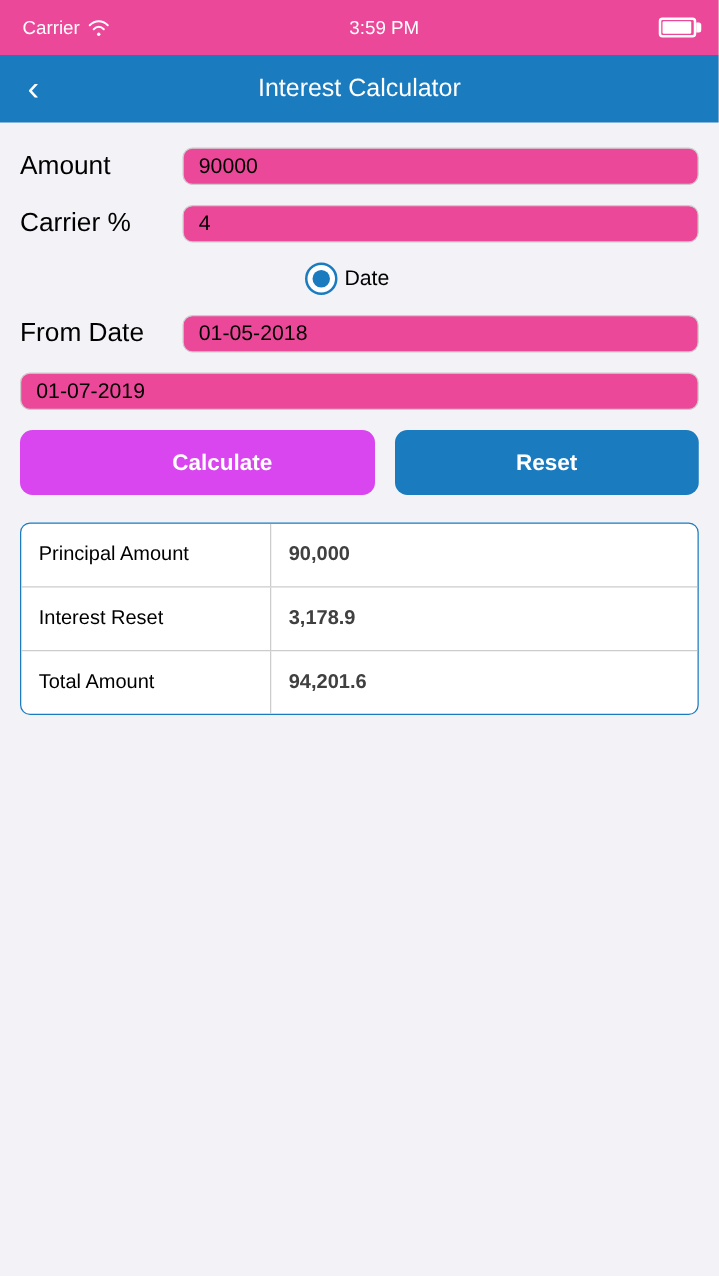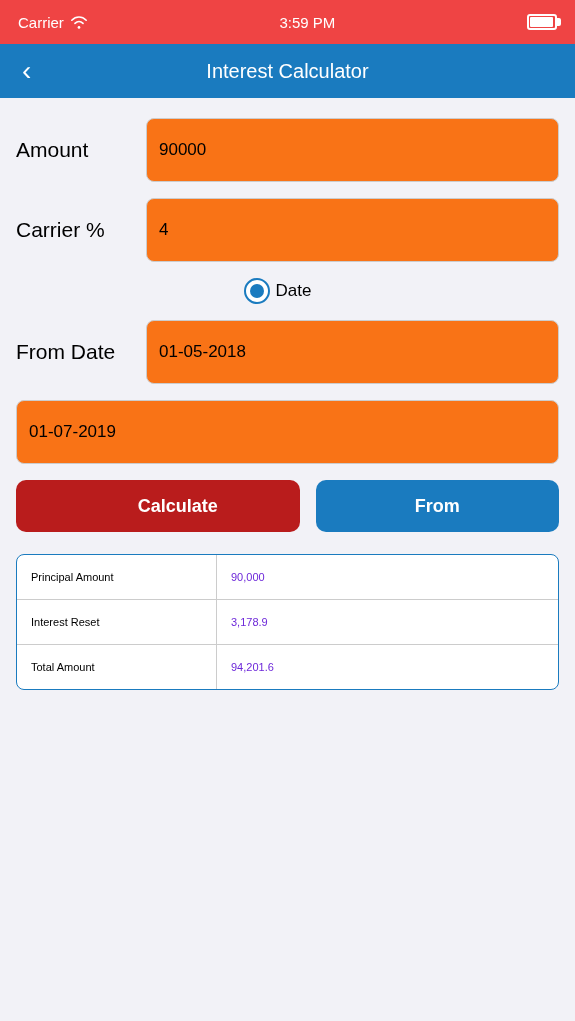--- a/index.html
+++ b/index.html
@@ -7,21 +7,21 @@
     body {
       width: 575px;
       min-height: 1021px;
       font-family: -apple-system, 'Helvetica Neue', Arial, sans-serif;
       background: #f2f2f7;
       color: #000;
     }
 
     
     .status-bar {
-      background: #ef4444;
+      background: #ec4899;
       height: 44px;
       display: flex;
       align-items: center;
       justify-content: space-between;
       padding: 0 18px;
       color: white;
       font-size: 15px;
       font-weight: 500;
     }
     .status-bar .carrier-wifi {
@@ -102,24 +102,24 @@
     }
     .form-label {
       width: 130px;
       font-size: 21px;
       font-weight: 400;
       color: #000;
       flex-shrink: 0;
     }
     .form-input {
       flex: 1;
-      height: 64px;
+      height: 30px;
       border: 1px solid #ccc;
       border-radius: 8px;
-      background: #f97316;
+      background: #ec4899;
       font-size: 17px;
       padding: 0 12px;
       color: #000;
       outline: none;
     }
 
     
     .radio-row {
       display: flex;
       align-items: center;
@@ -167,21 +167,21 @@
       flex: 1;
       height: 52px;
       border-radius: 10px;
       border: none;
       font-size: 18px;
       font-weight: 600;
       color: white;
       cursor: pointer;
     }
     .btn-calculate {
-      background: #b91c1c;
+      background: #d946ef;
       padding-left: 40px;
     }
     .btn-reset {
       background: #1a7bbf;
     }
 
     
     .results-table {
       border: 1.5px solid #1a7bbf;
       border-radius: 8px;
@@ -190,32 +190,32 @@
     }
     .result-row {
       display: flex;
       border-bottom: 1px solid #ccc;
     }
     .result-row:last-child {
       border-bottom: none;
     }
     .result-cell {
       padding: 16px 14px;
-      font-size: 11px;
+      font-size: 16px;
     }
     .result-cell.label {
       width: 200px;
       border-right: 1px solid #ccc;
       color: #000;
       font-weight: 400;
     }
     .result-cell.value {
       flex: 1;
-      color: #6d28d9;
-      font-weight: 400;
+      color: #404040;
+      font-weight: 700;
     }
   </style>
 </head>
 <body>
 
 <div class="status-bar">
   <div class="carrier-wifi">
     <span>Carrier</span>
     <svg class="wifi-icon" viewBox="0 0 20 14" fill="none" xmlns="http://www.w3.org/2000/svg">
       <path d="M10 11.5a1.5 1.5 0 1 1 0 3 1.5 1.5 0 0 1 0-3z" fill="white"></path>
@@ -257,21 +257,21 @@
     <span class="form-label">From Date</span>
     <input class="form-input" type="text" value="01-05-2018" style="">
   </div>
 
   <div class="form-row">
     <input class="form-input" type="text" value="01-07-2019" style="">
   </div>
 
   <div class="button-row">
     <button class="btn btn-calculate">Calculate</button>
-    <button class="btn btn-reset">From</button>
+    <button class="btn btn-reset">Reset</button>
   </div>
 
   <div class="results-table">
     <div class="result-row">
       <div class="result-cell label">Principal Amount</div>
       <div class="result-cell value">90,000</div>
     </div>
     <div class="result-row">
       <div class="result-cell label">Interest Reset</div>
       <div class="result-cell value">3,178.9</div>

